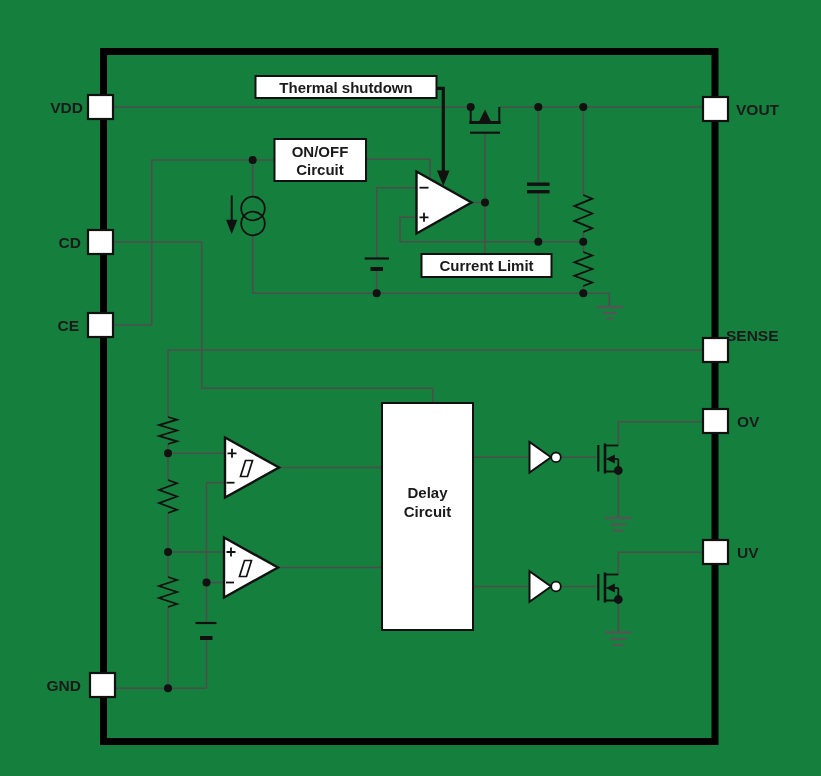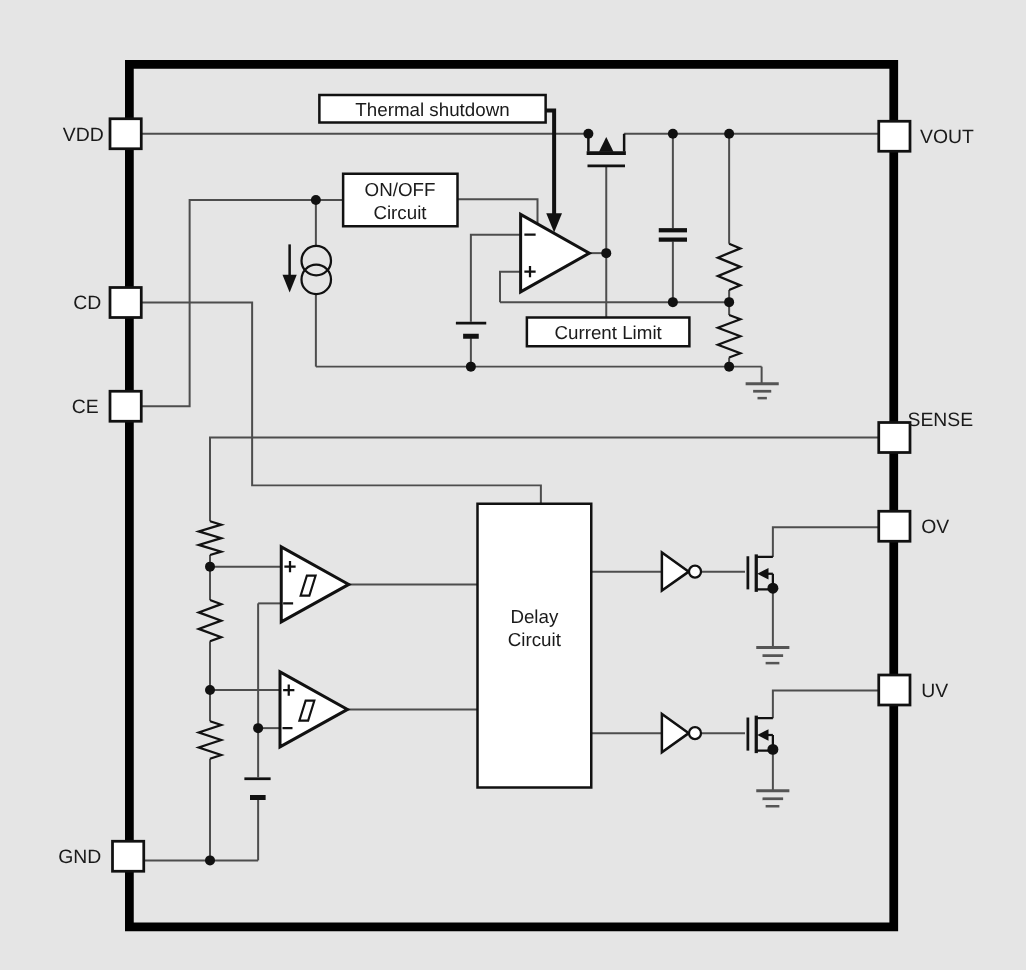--- a/index.html
+++ b/index.html
@@ -1,17 +1,17 @@
 <!DOCTYPE html>
 <html><head>
 <meta charset="utf-8">
 <style>
   html,body{margin:0;padding:0;background:#ffffff;}
-  .stage{position:relative;width:821px;height:776px;background:#e5e5e5;overflow:hidden;
-         font-family:"Liberation Sans",sans-serif;}
+  .stage{position:relative;width:821px;height:776px;background:#15803d;overflow:hidden;
+         font-family:"Liberation Sans",sans-serif;font-weight:bold;}
   svg text{font-family:"Liberation Sans",sans-serif;font-size:15px;fill:#1a1a1a;}
   svg .pinlbl{font-size:15.5px;}
   .wire{stroke:#4d4d4d;stroke-width:1.6;fill:none;}
   .comp{stroke:#111111;fill:none;}
   .boxr{stroke:#111111;stroke-width:2;fill:#ffffff;}
   .tri{stroke:#111111;stroke-width:2.4;fill:#ffffff;}
   .gnd{stroke:#555555;fill:none;}
   .dot{fill:#111111;stroke:none;}
 </style>
 </head>

